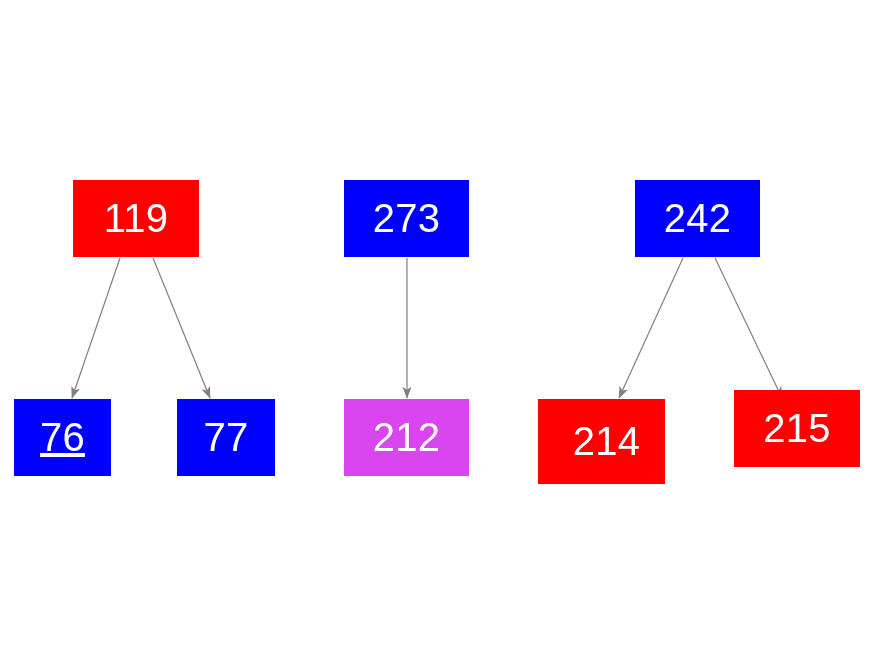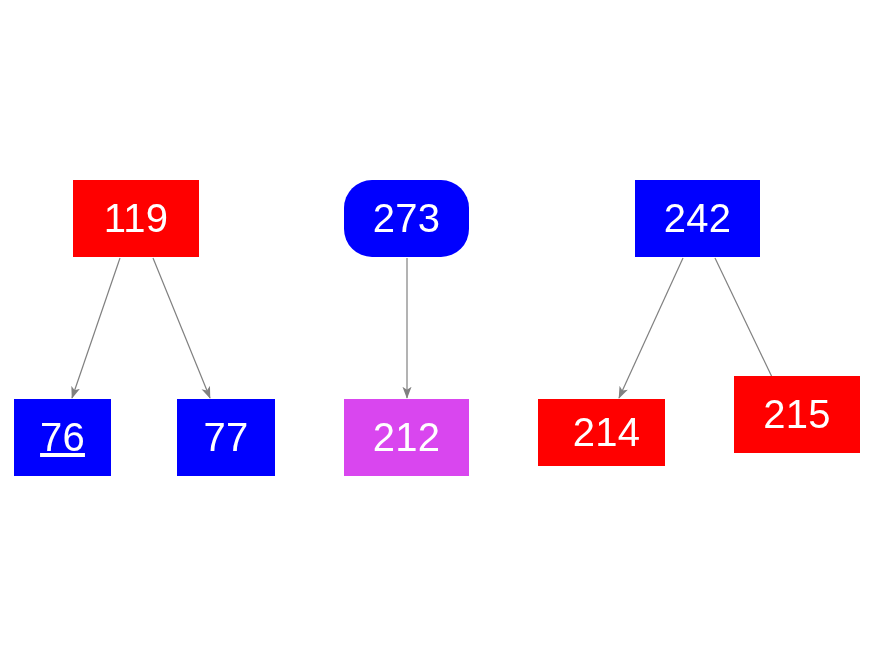--- a/index.html
+++ b/index.html
@@ -69,30 +69,30 @@
   <div id="nodes-layer">
       <div class="node fill-red" style="left: 73px; top: 180px; width: 126px; height: 77px; background-color: rgb(255, 0, 0);">
         <span class="node-label">119</span>
       </div>
       <div class="node fill-blue" style="left: 14px; top: 399px; width: 97px; height: 77px; background-color: rgb(0, 0, 255); text-decoration: underline;">
         <span class="node-label">76</span>
       </div>
       <div class="node fill-blue" style="left: 177px; top: 399px; width: 98px; height: 77px; background-color: rgb(0, 0, 255);">
         <span class="node-label">77</span>
       </div>
-      <div class="node fill-blue" style="left: 344px; top: 180px; width: 125px; height: 77px; background-color: rgb(0, 0, 255); border-radius: 28px;">
+      <div class="node fill-blue" style="left: 344px; top: 180px; width: 125px; height: 77px; background-color: rgb(0, 0, 255);">
         <span class="node-label">273</span>
       </div>
       <div class="node fill-red" style="left: 344px; top: 399px; width: 125px; height: 77px; background-color: #d946ef;">
         <span class="node-label">212</span>
       </div>
       <div class="node fill-blue" style="left: 635px; top: 180px; width: 125px; height: 77px; background-color: rgb(0, 0, 255);">
         <span class="node-label">242</span>
       </div>
-      <div class="node fill-red" style="left: 538px; top: 399px; width: 127px; height: 67px; background-color: rgb(255, 0, 0); padding-left: 10px;">
+      <div class="node fill-red" style="left: 538px; top: 399px; width: 127px; height: 85px; background-color: rgb(255, 0, 0); padding-left: 10px;">
         <span class="node-label">214</span>
       </div>
-      <div class="node fill-red" style="left: 734px; top: 376px; width: 126px; height: 77px; background-color: rgb(255, 0, 0);">
+      <div class="node fill-red" style="left: 734px; top: 390px; width: 126px; height: 77px; background-color: rgb(255, 0, 0);">
         <span class="node-label">215</span>
       </div>
     </div>
 
 </div>
 
 </body></html>

